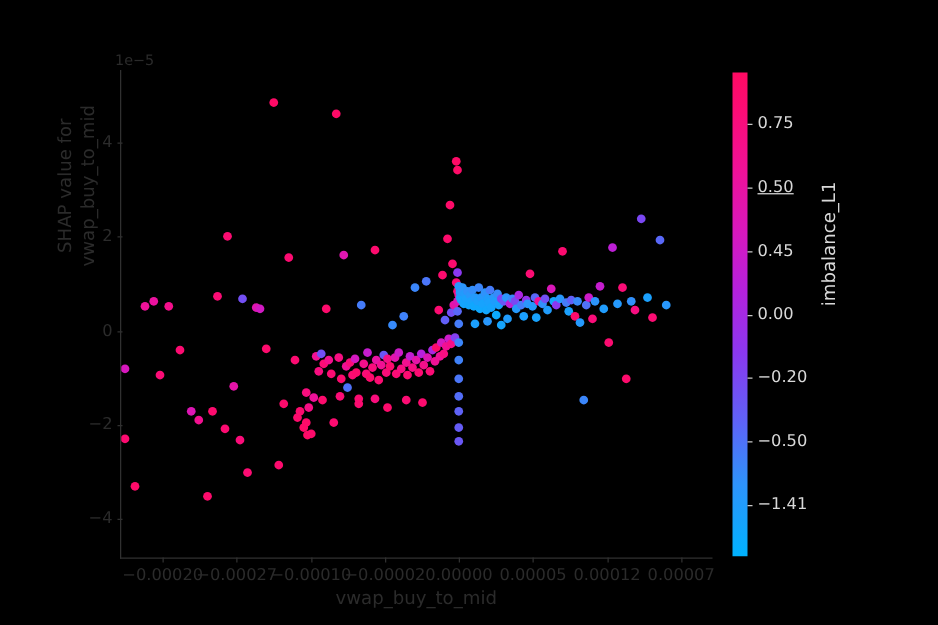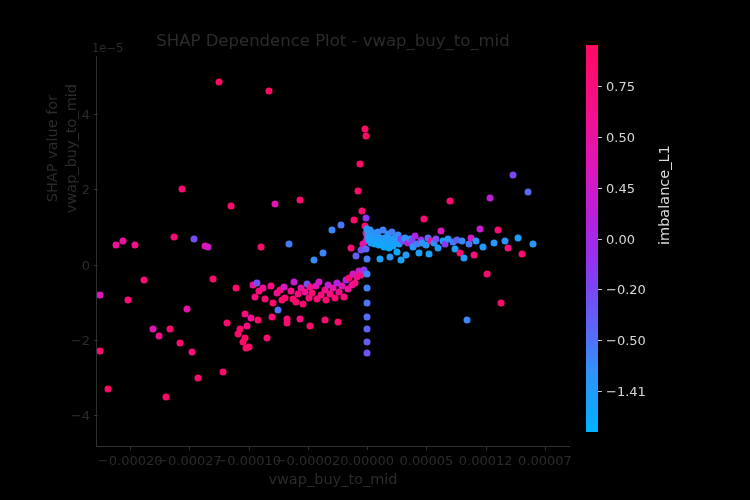--- a/index.html
+++ b/index.html
@@ -122,21 +122,21 @@
     font-size: 14.5px;
     color: #2b2b2b;
     line-height: 1.28;
     white-space: nowrap;
   }
 
   
   #colorbar-wrap {
     position: absolute;
     left: 586px;
-    top: 45px;
+    top: 58px;
     width: 12px;
     height: 387px;
   }
   #colorbar-gradient {
     position: absolute;
     left: 0; top: 0;
     width: 12px;
     height: 387px;
     background: linear-gradient(
       to bottom,
@@ -176,21 +176,20 @@
     font-size: 14.5px;
     color: #d8d8d8;
     white-space: nowrap;
   }
 </style>
 </head>
 <body>
 
 <div id="root">
 
-  <div id="chart-title">SHAP Dependence Plot - vwap_buy_to_mid</div>
 
   <div id="y-offset-text">1e−5</div>
 
   <div id="plot-area">
     <div id="points-layer">
         <div class="pt" style="left: 2.9625px; top: 239.487px; width: 7px; height: 7px; background: rgb(215, 24, 189);"></div>
         <div class="pt" style="left: 2.9625px; top: 295.13px; width: 7px; height: 7px; background: rgb(252, 11, 112);"></div>
         <div class="pt" style="left: 11.2575px; top: 333.478px; width: 7px; height: 7px; background: rgb(254, 11, 105);"></div>
         <div class="pt" style="left: 18.96px; top: 189.485px; width: 7px; height: 7px; background: rgb(238, 18, 154);"></div>
         <div class="pt" style="left: 26.07px; top: 185.349px; width: 7px; height: 7px; background: rgb(235, 18, 159);"></div>
@@ -442,21 +441,21 @@
     <span>SHAP value for</span><br>
     <span>vwap_buy_to_mid</span>
   </div>
 
   <div id="colorbar-wrap">
     <div id="colorbar-gradient"></div>
     <div id="cbtick-layer">
         <div class="cbtick" style="top: 40.7368px;"></div>
         <div class="cbtlabel" style="top: 40.7368px;">0.75</div>
         <div class="cbtick" style="top: 91.6579px;"></div>
-        <div class="cbtlabel" style="top: 91.6579px;">0.50</div>
+        <div class="cbtlabel" style="top: 91.6579px; text-decoration: underline;">0.50</div>
         <div class="cbtick" style="top: 142.579px;"></div>
         <div class="cbtlabel" style="top: 142.579px;">0.45</div>
         <div class="cbtick" style="top: 193.5px;"></div>
         <div class="cbtlabel" style="top: 193.5px;">0.00</div>
         <div class="cbtick" style="top: 244.421px;"></div>
         <div class="cbtlabel" style="top: 244.421px;">−0.20</div>
         <div class="cbtick" style="top: 295.342px;"></div>
         <div class="cbtlabel" style="top: 295.342px;">−0.50</div>
         <div class="cbtick" style="top: 346.263px;"></div>
         <div class="cbtlabel" style="top: 346.263px;">−1.41</div>

